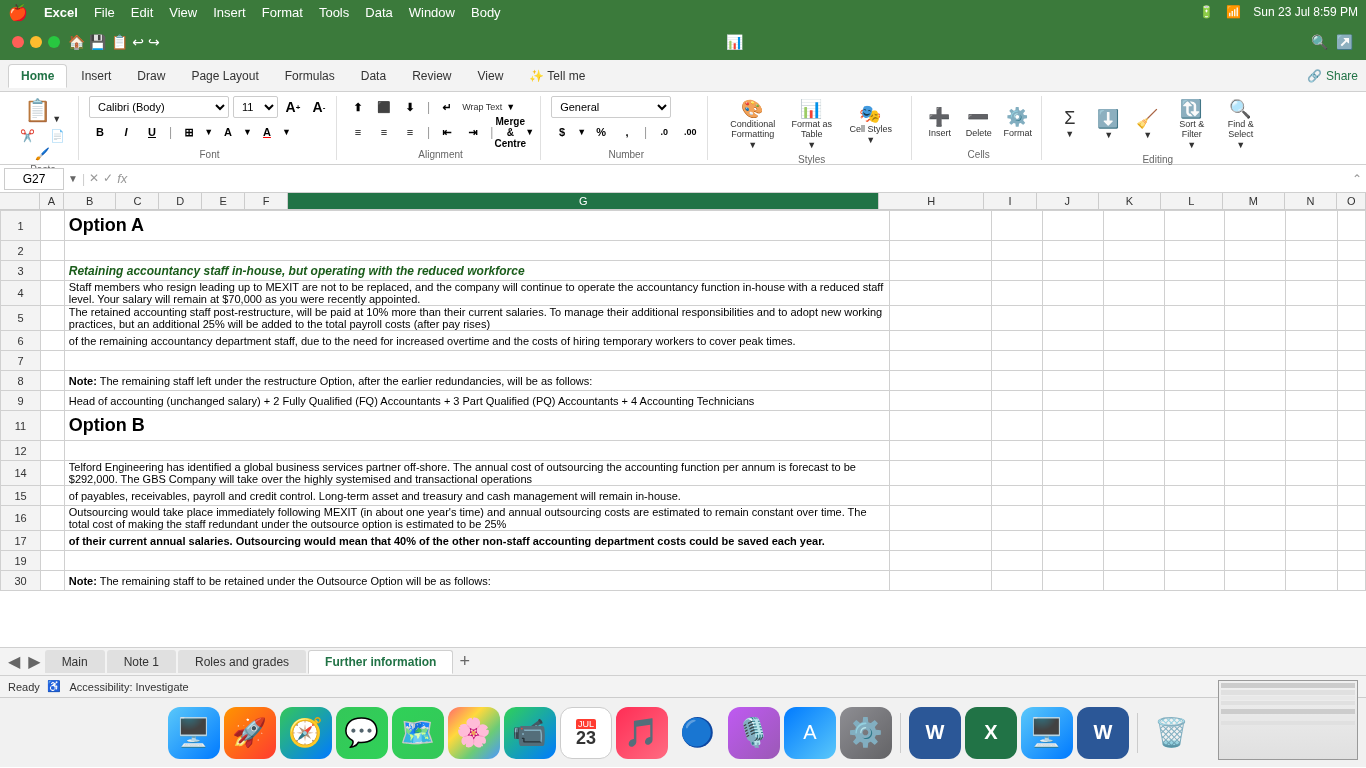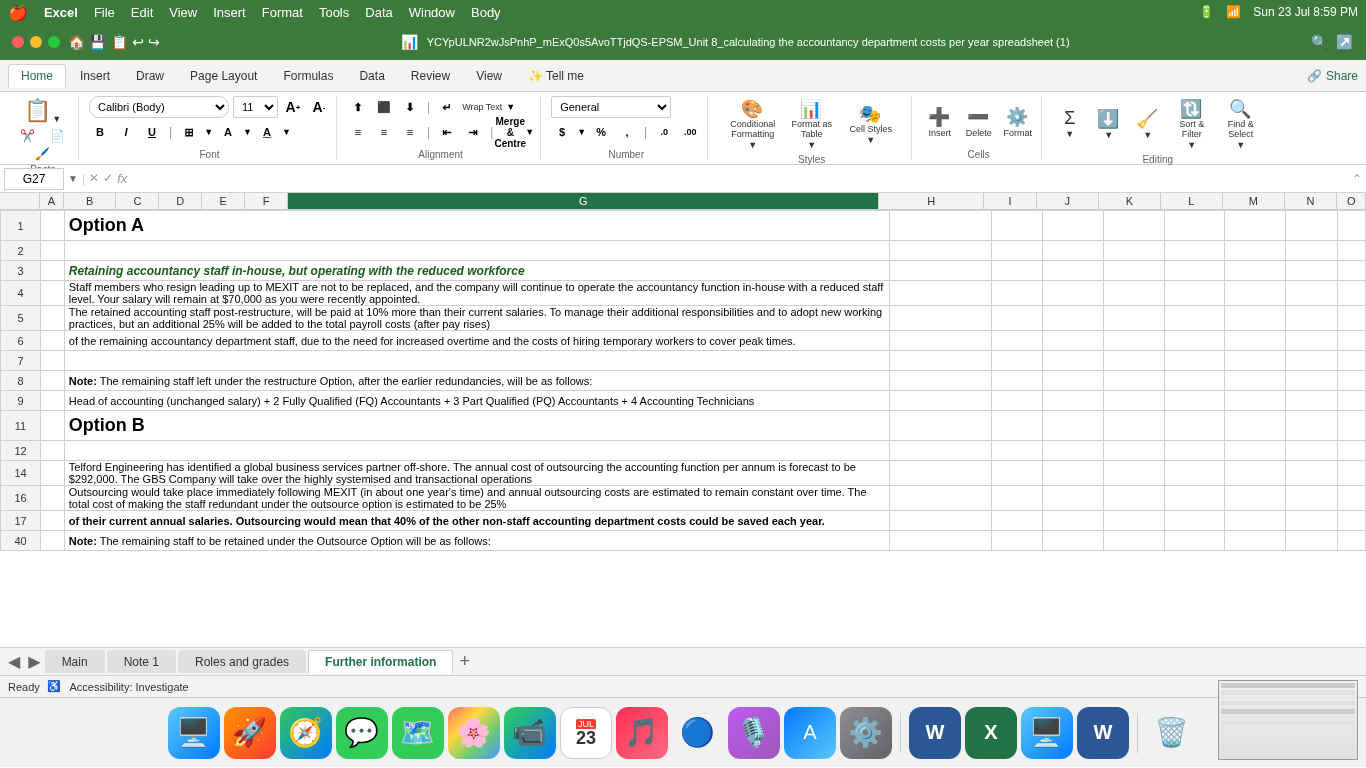--- a/index.html
+++ b/index.html
@@ -57,21 +57,21 @@
       padding: 4px 12px;
       font-size: 12px;
       cursor: pointer;
       border-radius: 4px 4px 0 0;
       color: #333;
     }
     .ribbon-tab.active {
       background: #fff;
       border: 1px solid #d0d0d0;
       border-bottom: 1px solid #fff;
-      font-weight: 400;
+      font-weight: 700;
       color: #217346;
       padding-left: 12px;
     }
     .ribbon-share { margin-left: auto; color: #217346; font-size: 12px; cursor: pointer; }
 
     .ribbon-content {
       display: flex;
       align-items: stretch;
       padding: 4px 8px;
       gap: 4px;
@@ -101,21 +101,21 @@
       color: #333;
       min-width: 28px;
     }
     .font-row { display: flex; align-items: center; gap: 4px; }
     .font-select {
       height: 22px;
       font-size: 11px;
       border: 1px solid #ccc;
       background: white;
       padding: 0 4px;
-      border-radius: 10px;
+      border-radius: 2px;
       width: 140px;
     }
     .font-size-select {
       height: 22px;
       font-size: 11px;
       border: 1px solid #ccc;
       background: white;
       padding: 0 4px;
       border-radius: 2px;
       width: 45px;
@@ -328,21 +328,20 @@
   </div>
   <div class="titlebar-icons-left">
     <span style="font-size:14px;">🏠</span>
     <span style="font-size:14px;">💾</span>
     <span style="font-size:14px;">📋</span>
     <span style="font-size:14px; color:white;">↩</span>
     <span style="font-size:14px; color:white;">↪</span>
   </div>
   <div class="titlebar-center">
     <span style="font-size:14px;">📊</span>
-    <span class="titlebar-filename" style="font-size:11px; max-width:800px; overflow:hidden; text-overflow:ellipsis;">YCYpULNR2wJsPnhP_mExQ0s5AvoTTjdQS-EPSM_Unit 8_calculating the accountancy department costs per year spreadsheet (1)</span>
   </div>
   <div class="titlebar-icons-right">
     <span style="font-size:14px;">🔍</span>
     <span style="font-size:14px;">↗️</span>
   </div>
 </div>
 
 <div class="ribbon">
   <div class="ribbon-tabs">
     <span class="ribbon-tab active">Home</span>
@@ -743,20 +742,33 @@
             <td style="width: 110px;"></td>
             <td style="width: 55px;"></td>
             <td style="width: 65px;"></td>
             <td style="width: 65px;"></td>
             <td style="width: 65px;"></td>
             <td style="width: 65px;"></td>
             <td style="width: 55px;"></td>
             <td style="width: 30px;"></td>
           </tr>
           <tr>
+            <td class="row-num">15</td>
+            <td style="width: 25px;"></td>
+            <td colspan="6" style="max-width: 720px; overflow: hidden; white-space: normal; word-break: break-word; font-size: 11px; height: auto;">of payables, receivables, payroll and credit control. Long-term asset and treasury and cash management will remain in-house.</td>
+            <td style="width: 110px;"></td>
+            <td style="width: 55px;"></td>
+            <td style="width: 65px;"></td>
+            <td style="width: 65px;"></td>
+            <td style="width: 65px;"></td>
+            <td style="width: 65px;"></td>
+            <td style="width: 55px;"></td>
+            <td style="width: 30px;"></td>
+          </tr>
+          <tr>
             <td class="row-num">16</td>
             <td style="width: 25px;"></td>
             <td colspan="6" style="max-width: 720px; overflow: hidden; white-space: normal; word-break: break-word; font-size: 11px; height: auto;">Outsourcing would take place immediately following MEXIT (in about one year's time) and annual outsourcing costs are estimated to remain constant over time. The total cost of making the staff redundant under the outsource option is estimated to be 25%</td>
             <td style="width: 110px;"></td>
             <td style="width: 55px;"></td>
             <td style="width: 65px;"></td>
             <td style="width: 65px;"></td>
             <td style="width: 65px;"></td>
             <td style="width: 65px;"></td>
             <td style="width: 55px;"></td>
@@ -769,21 +781,34 @@
             <td style="width: 110px;"></td>
             <td style="width: 55px;"></td>
             <td style="width: 65px;"></td>
             <td style="width: 65px;"></td>
             <td style="width: 65px;"></td>
             <td style="width: 65px;"></td>
             <td style="width: 55px;"></td>
             <td style="width: 30px;"></td>
           </tr>
           <tr>
-            <td class="row-num">40</td>
+            <td class="row-num">19</td>
+            <td style="width: 25px;"></td>
+            <td colspan="6" style="max-width: 720px; overflow: hidden;"></td>
+            <td style="width: 110px;"></td>
+            <td style="width: 55px;"></td>
+            <td style="width: 65px;"></td>
+            <td style="width: 65px;"></td>
+            <td style="width: 65px;"></td>
+            <td style="width: 65px;"></td>
+            <td style="width: 55px;"></td>
+            <td style="width: 30px;"></td>
+          </tr>
+          <tr>
+            <td class="row-num">30</td>
             <td style="width: 25px;"></td>
             <td colspan="6" style="max-width: 720px; overflow: hidden; white-space: normal; word-break: break-word; font-size: 11px; height: auto;"><b>Note:</b> The remaining staff to be retained under the Outsource Option will be as follows:</td>
             <td style="width: 110px;"></td>
             <td style="width: 55px;"></td>
             <td style="width: 65px;"></td>
             <td style="width: 65px;"></td>
             <td style="width: 65px;"></td>
             <td style="width: 65px;"></td>
             <td style="width: 55px;"></td>
             <td style="width: 30px;"></td>

